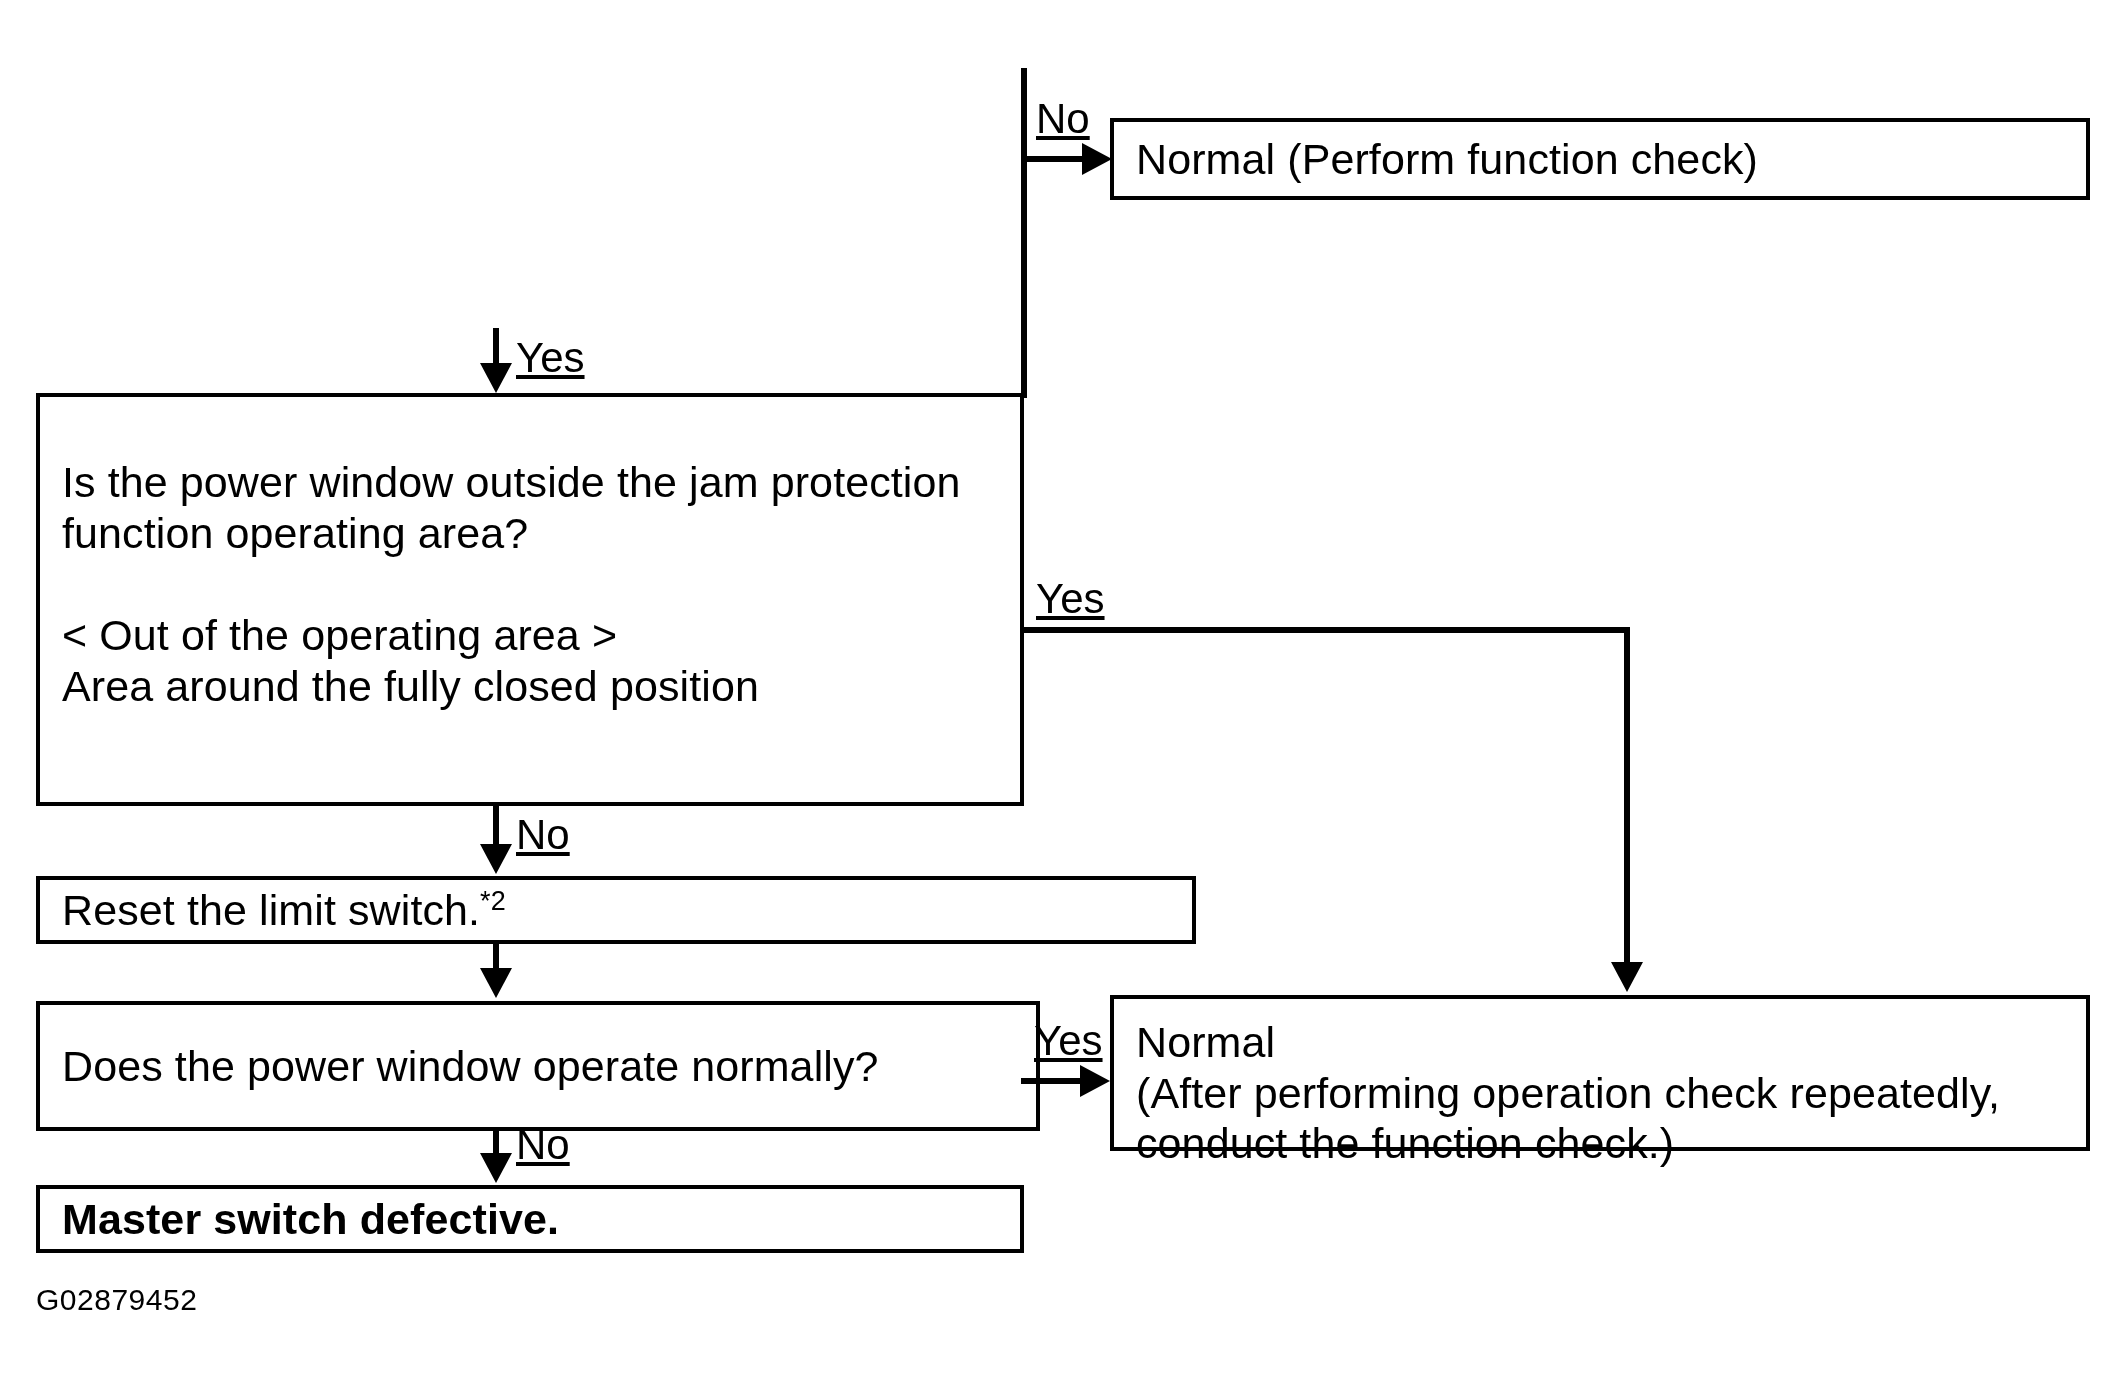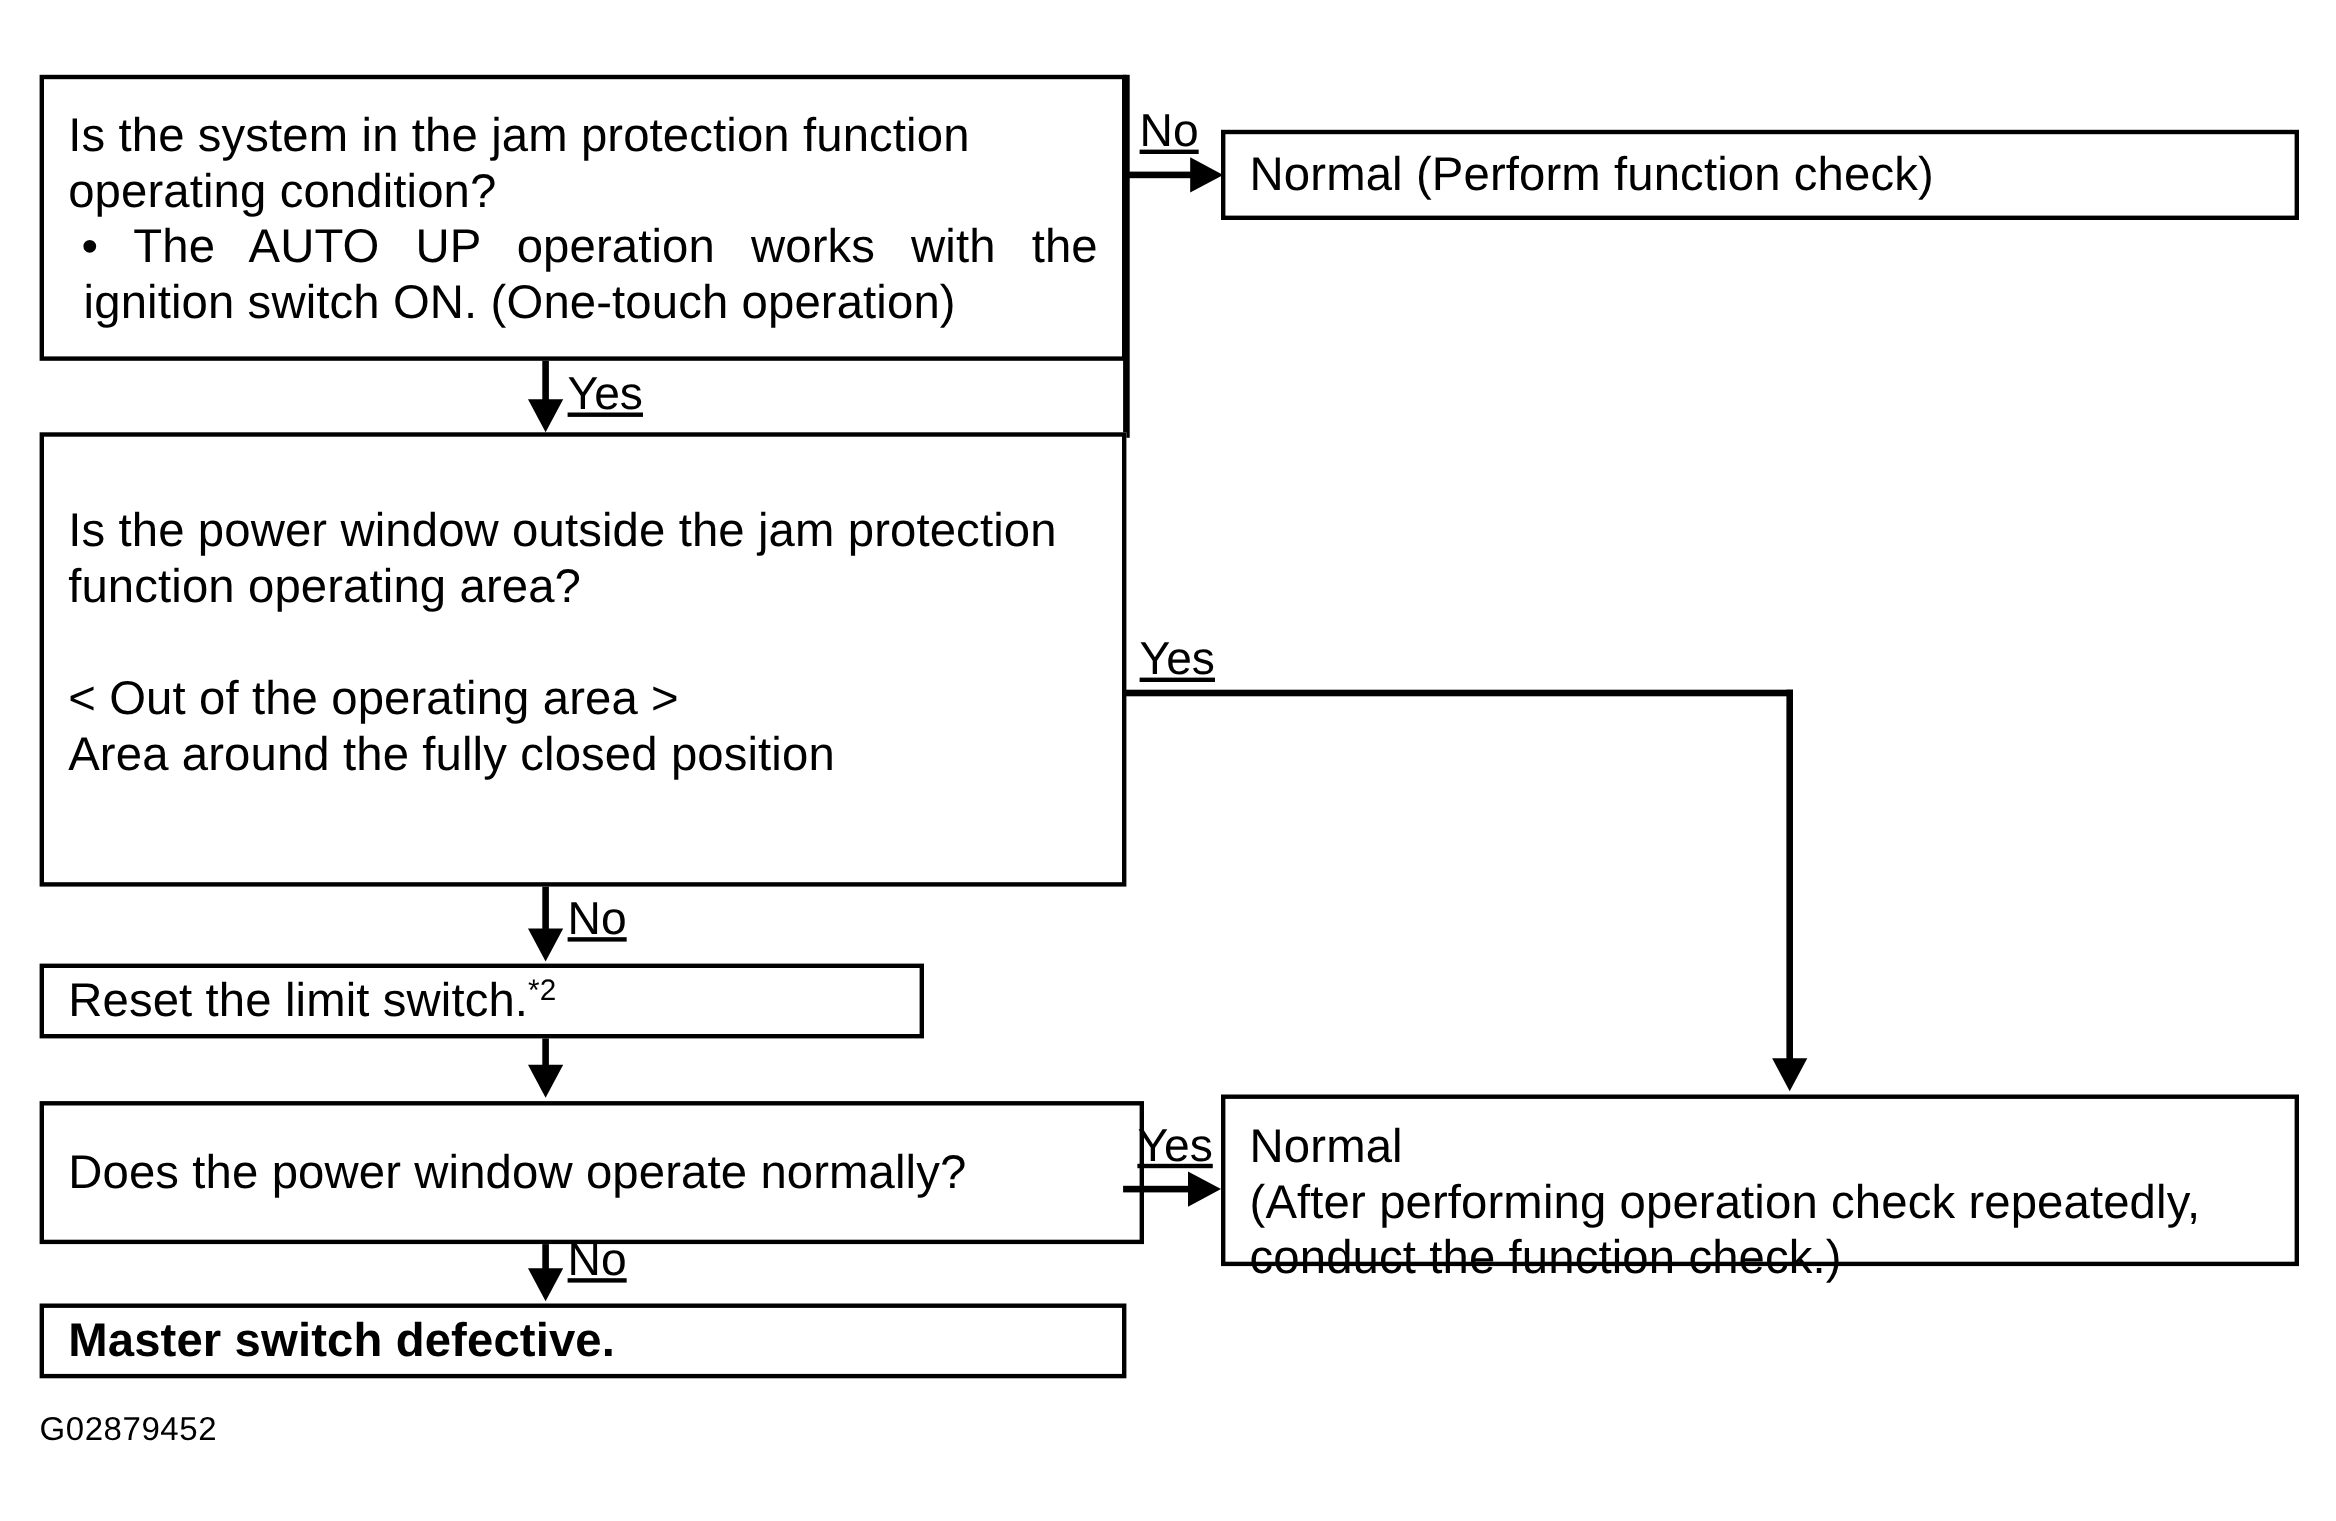--- a/index.html
+++ b/index.html
@@ -53,21 +53,21 @@
     padding: 0 22px; justify-content: center;
   }
 
   #box-outside-area {
     left: 36px; top: 393px; width: 988px; height: 413px;
     padding: 60px 22px 16px 22px;
   }
   #box-outside-area .gap { height: 52px; }
 
   #box-reset-limit {
-    left: 36px; top: 876px; width: 804px; height: 68px;
+    left: 36px; top: 876px; width: 1160px; height: 68px;
     padding: 0 22px; justify-content: center;
   }
   #box-reset-limit .sup {
     font-size: 27px;
     vertical-align: super;
     line-height: 0;
   }
 
   #box-operate-normally {
     left: 36px; top: 1001px; width: 1004px; height: 130px;
@@ -124,24 +124,20 @@
     left: 36px; top: 1283px;
     font-size: 30px;
     letter-spacing: 0.5px;
   }
 </style>
 </head>
 <body>
 
 <div id="canvas">
 
-  <div class="box" id="box-jam-condition">
-    <div class="txt line1">Is the system in the jam protection function operating condition?</div>
-    <div class="txt line2">• The AUTO UP operation works with the ignition switch ON. (One-touch operation)</div>
-  </div>
 
   <div class="conn vline" style="left:1021px; top:68px; height:330px;"></div>
   <div class="conn hline" style="left:1021px; top:156px; width:74px;"></div>
   <div class="arrow-right" style="left:1082px; top:143px;"></div>
   <div class="edge-label" style="left:1036px; top:98px;">No</div>
 
   <div class="box" id="box-normal-function-check">
     <div class="txt">Normal (Perform function check)</div>
   </div>
 

